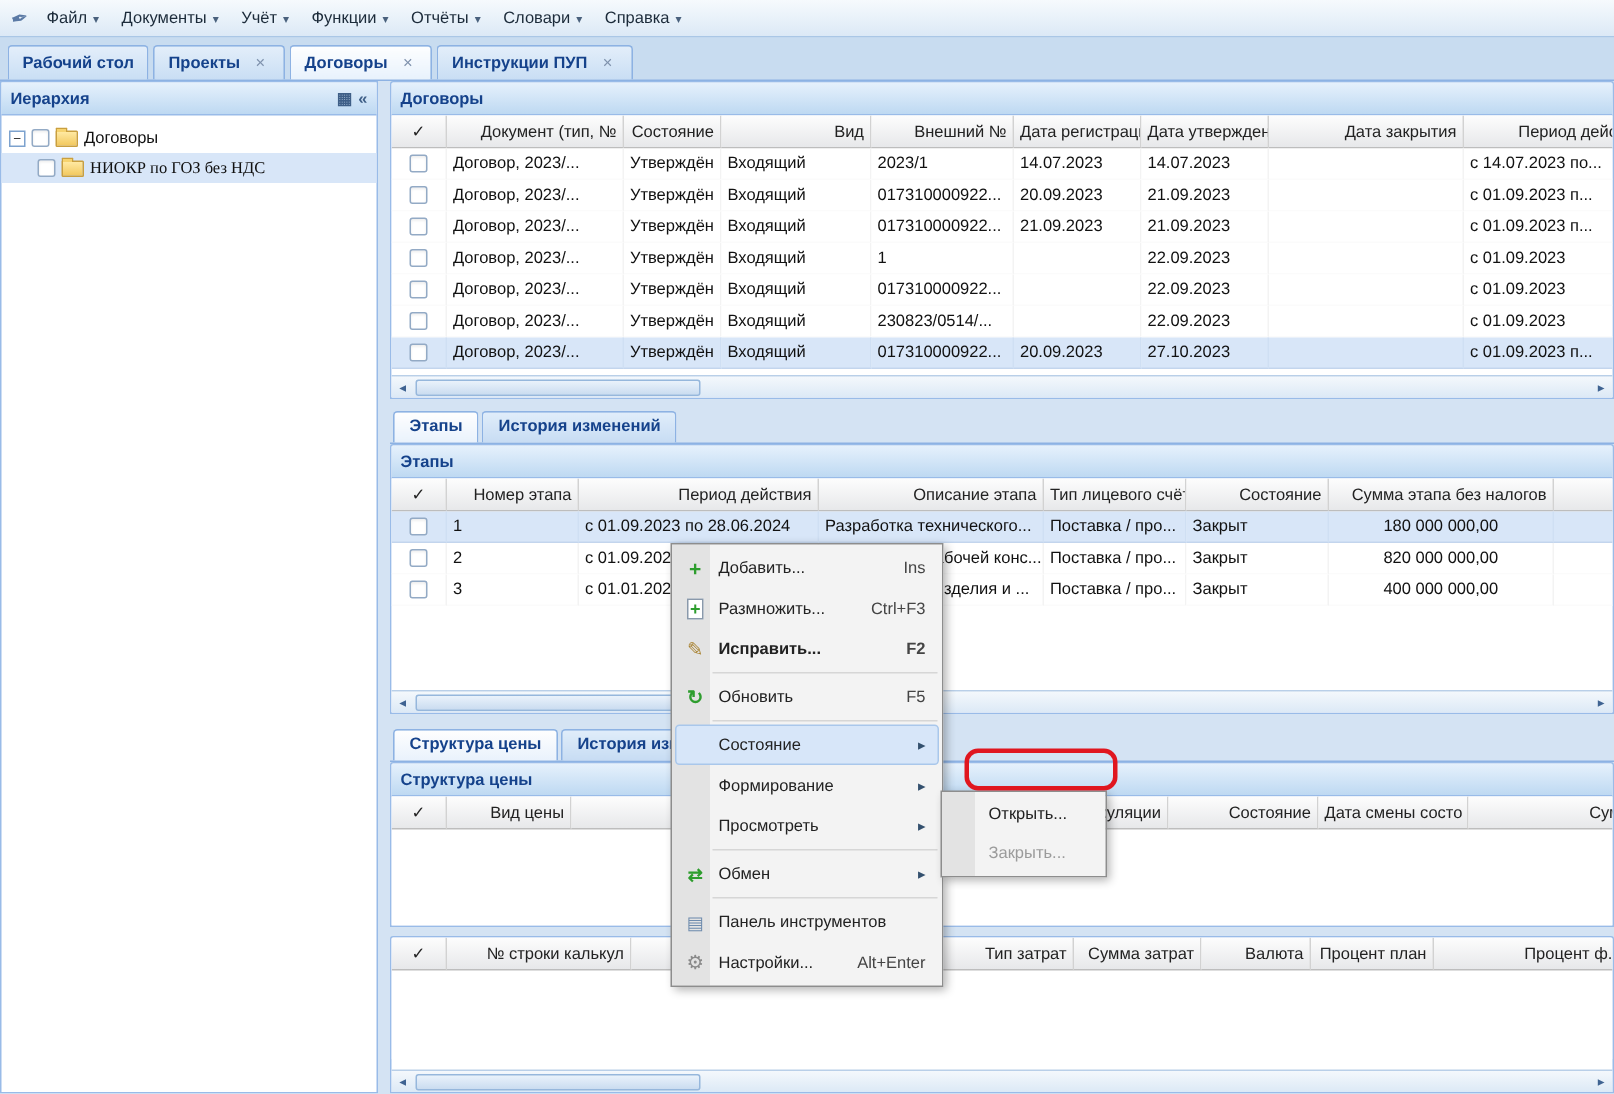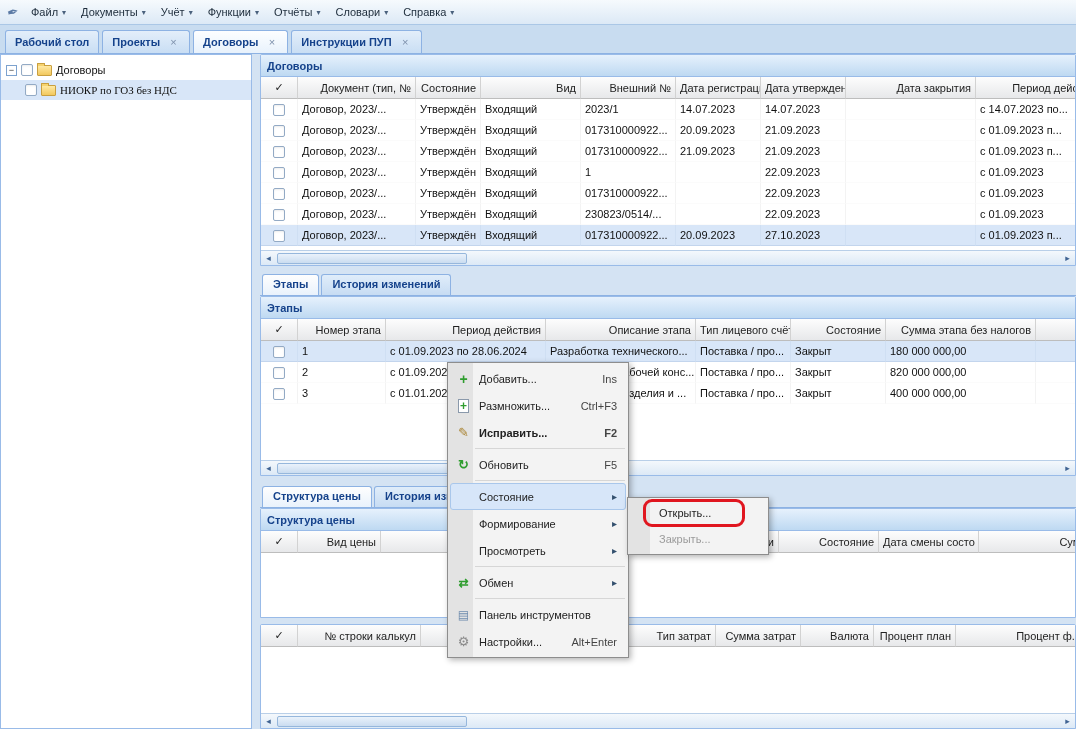--- a/index.html
+++ b/index.html
@@ -30,21 +30,21 @@
   .panel-header .hicons { margin-left:auto; display:flex; gap:4px; }
   .hicon { color:#3f5f87; font-size:11px; line-height:14px; cursor:default; }
   .grid { overflow:hidden; height:calc(100% - 22px); background:#fff; }
 
   
   table { border-collapse:separate; border-spacing:0; table-layout:fixed; }
   th { height:22px; background:linear-gradient(#fdfdfd,#e7e8ea); border-right:1px solid #d2d2d2; border-bottom:1px solid #bdbdbd; font-weight:normal; text-align:right; padding:0 4px; color:#222; overflow:hidden; white-space:nowrap; }
   td { height:21px; padding:0 4px; border-right:1px solid #f3f3f3; border-bottom:1px solid #fbfbfb; overflow:hidden; white-space:nowrap; background:#fff; }
   tr.selected td { background:#d8e6f8; border-bottom-color:#c3d5ed; border-right-color:#cfdff3; }
   th.chk, td.chk { text-align:center; padding:0; }
-  td.num { text-align:left; }
+  td.num { text-align:center; }
   .cb { display:inline-block; width:12px; height:12px; border:1px solid #93aac5; background:#fff; border-radius:2px; vertical-align:middle; box-shadow:inset 0 1px 2px rgba(0,0,0,.08); }
 
   
   .subtabs { height:24px; display:flex; align-items:flex-end; padding-left:2px; gap:2px; border-bottom:1px solid #8db2e3; }
   .subtab { height:21px; line-height:19px; padding:0 10px; border:1px solid #8db2e3; border-bottom:none; border-radius:3px 3px 0 0; background:linear-gradient(#e0edfa,#c7dcf3); color:#15428b; font-weight:bold; }
   .subtab.active { background:linear-gradient(#fefefe,#e9f2fc); }
 
   
   .hscroll { position:absolute; left:0; right:0; bottom:0; height:15px; background:linear-gradient(#f4f8fc,#dce9f6); border-top:1px solid #b9cfe8; display:flex; align-items:center; }
   .sbtn { width:15px; text-align:center; color:#3f6392; font-size:9px; line-height:15px; }
@@ -56,21 +56,21 @@
   .tree-row { height:20px; display:flex; align-items:center; gap:4px; padding-left:5px; }
   .tree-row.child { padding-left:24px; }
   .tree-row.selected { background:#d8e6f8;font-family:Liberation Serif, serif; }
   .exp { width:11px; height:11px; border:1px solid #7da2ce; background:#fff; font-size:9px; line-height:9px; text-align:center; color:#333; flex:0 0 11px; }
   .folder { width:15px; height:11px; background:linear-gradient(#ffe9a2,#f2c85e); border:1px solid #c99f3f; border-radius:1px; position:relative; flex:0 0 15px; }
   .folder::before { content:""; position:absolute; top:-3px; left:-1px; width:6px; height:2px; background:#f6d36f; border:1px solid #c99f3f; border-bottom:none; border-radius:1px 1px 0 0; }
   .tlabel { color:#111; }
 
   
   .menu { position:absolute; left:447px; top:362px; width:182px; background:linear-gradient(to right,#e3e3e3 0,#e3e3e3 25px,#f3f3f3 25px); border:1px solid #8d8d8d; box-shadow:2px 2px 6px rgba(0,0,0,.3); z-index:50; padding:2px 0; }
-  .submenu { position:absolute; left:627px; top:497px; width:142px; background:linear-gradient(to right,#e3e3e3 0,#e3e3e3 22px,#f3f3f3 22px); border:1px solid #8d8d8d; box-shadow:2px 2px 6px rgba(0,0,0,.3); z-index:55; padding:2px 0; }
+  .submenu { position:absolute; left:627px; top:527px; width:111px; background:linear-gradient(to right,#e3e3e3 0,#e3e3e3 22px,#f3f3f3 22px); border:1px solid #8d8d8d; box-shadow:2px 2px 6px rgba(0,0,0,.3); z-index:55; padding:2px 0; }
   .mi { height:27px; display:flex; align-items:center; padding:0 8px 0 4px; margin:0 2px; border:1px solid transparent; }
   .submenu .mi { height:26px; }
   .mi.sel { background:#d7e6f9; border:1px solid #a9c7eb; border-radius:3px; }
   .mic { width:17px; text-align:center; margin-right:7px; position:relative; flex:0 0 17px; height:16px; }
   .mil { flex:1; color:#222; white-space:nowrap; }
   .mi.bold .mil { font-weight:bold; }
   .mi.dis .mil { color:#9b9b9b; }
   .mis { color:#444; margin-left:10px; }
   .arr { color:#33506e; font-size:10px; margin-left:10px; }
   .msep { height:1px; background:#d6d6d6; margin:2px 3px 2px 27px; }
@@ -137,20 +137,27 @@
     </div>
   <div class="tab">
       <span>Инструкции ПУП</span>
       <span class="close">×</span>
     </div>
 </div>
 
 <div class="content">
 
   <div class="sidebar">
+    <div class="panel-header">
+      <span>Иерархия</span>
+      <span class="hicons">
+        <span class="hicon">▦</span>
+        <span class="hicon">«</span>
+      </span>
+    </div>
     <div class="tree">
       <div class="tree-row">
         <span class="exp">−</span>
         <span class="cb"></span>
         <span class="folder"></span>
         <span class="tlabel">Договоры</span>
       </div>
       <div class="tree-row child selected">
         <span class="cb"></span>
         <span class="folder"></span>

